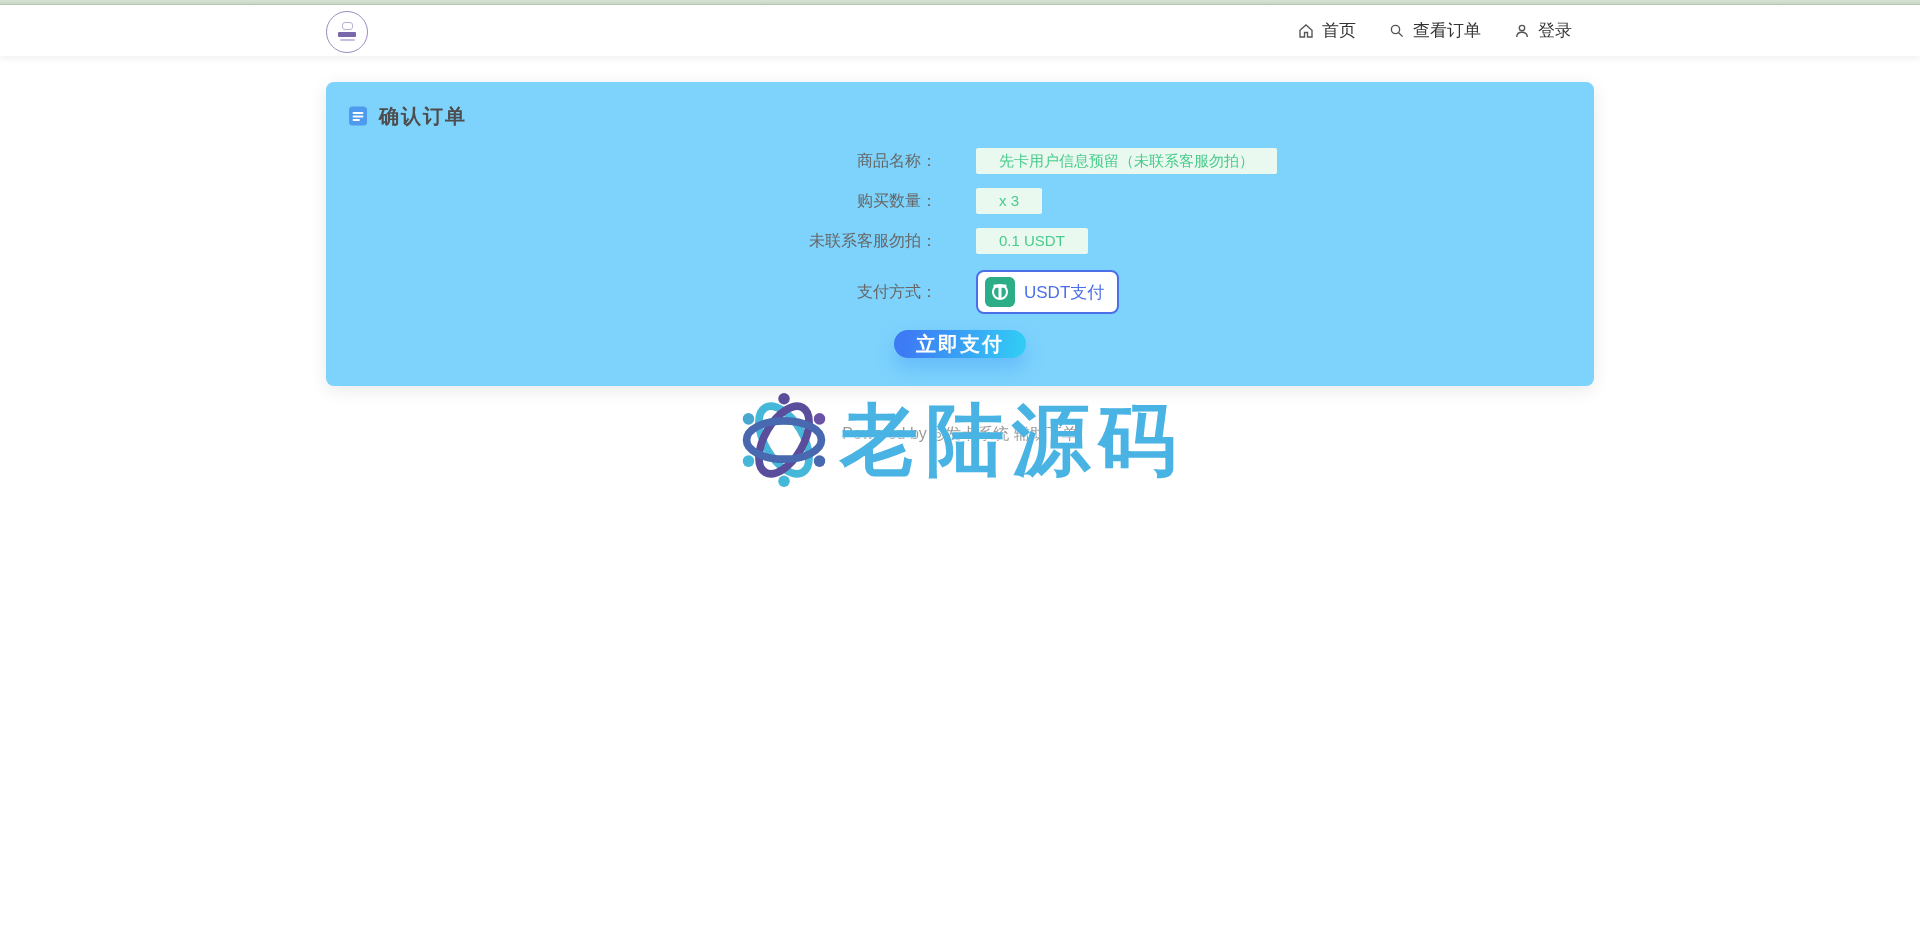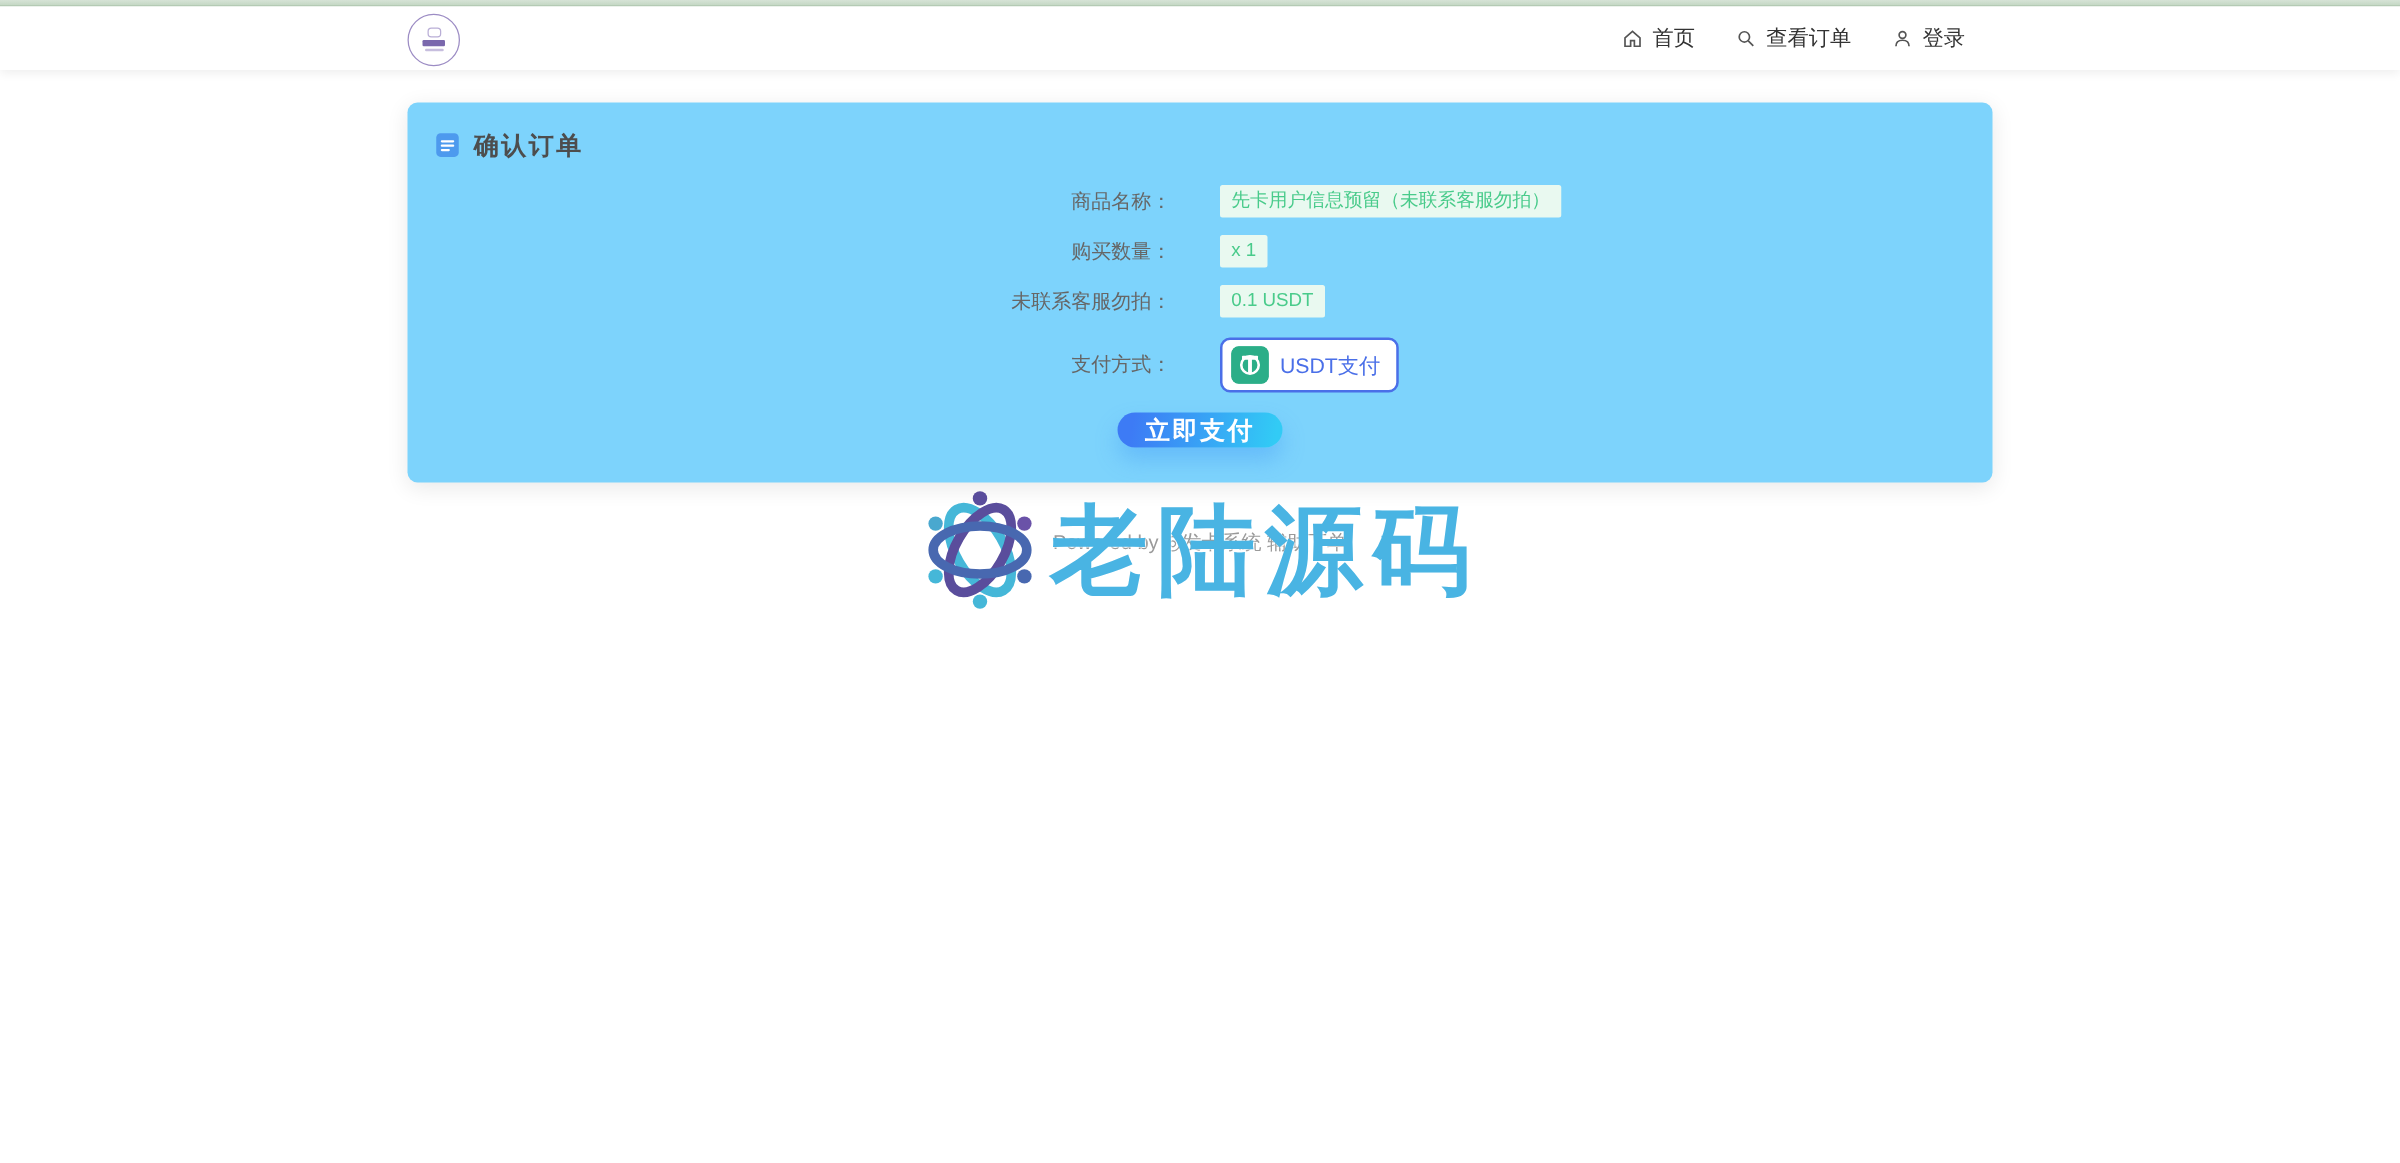--- a/index.html
+++ b/index.html
@@ -25,21 +25,21 @@
   
   .card { width:1268px; margin:26px auto 0; background:#7dd3fc; border-radius:8px;
     box-shadow:0 4px 18px rgba(0,0,0,.09); padding:20px 0 14px; position:relative; z-index:2; }
   .card-title { display:flex; align-items:center; gap:10px; padding-left:21px; height:28px; }
   .card-title h1 { font-size:20px; font-weight:bold; color:#4d4d4d; letter-spacing:2px; }
   .rows { margin-top:18px; }
   .row { display:flex; align-items:center; margin-bottom:14px; min-height:24px; }
   .row-label { width:611px; text-align:right; color:#666; font-size:16px; flex:none; }
   .row-value { margin-left:39px; }
   .badge { display:inline-block; background:#e9f9f0; color:#49cb8b; font-size:15px;
-    padding:4px 9px; border-radius:2px; line-height:1.2; }
+    padding:4px 23px; border-radius:2px; line-height:1.2; }
   .row-payment { margin-top:16px; margin-bottom:0; min-height:44px; }
   .pm-btn { display:flex; align-items:center; gap:9px; background:#fff;
     border:2px solid #4a6fe8; border-radius:8px; padding:5px 13px 5px 7px; height:44px;
     cursor:pointer; }
   .pm-btn span { color:#4a6fe8; font-size:17px; }
   .tether { width:30px; height:30px; border-radius:6px; background:#2bae88; flex:none; }
   .pay-btn { display:block; margin:16px auto 14px; width:132px; height:28px; border:none;
     border-radius:22px; background:linear-gradient(100deg,#3d7bf5 10%,#32cbf5 95%);
     color:#fff; font-size:20px; font-weight:bold; letter-spacing:2px; cursor:pointer;
     box-shadow:0 10px 18px rgba(64,150,246,.38);
@@ -113,21 +113,21 @@
           <div class="row-label">商品名称：</div>
           <div class="row-value">
             <span class="badge">先卡用户信息预留（未联系客服勿拍）</span>
           </div>
         </div>
 
 
         <div class="row">
           <div class="row-label">购买数量：</div>
           <div class="row-value">
-            <span class="badge">x 1</span>
+            <span class="badge">x 3</span>
           </div>
         </div>
 
         <div class="row">
           <div class="row-label">未联系客服勿拍：</div>
           <div class="row-value">
             <span class="badge">0.1 USDT</span>
           </div>
         </div>
 

